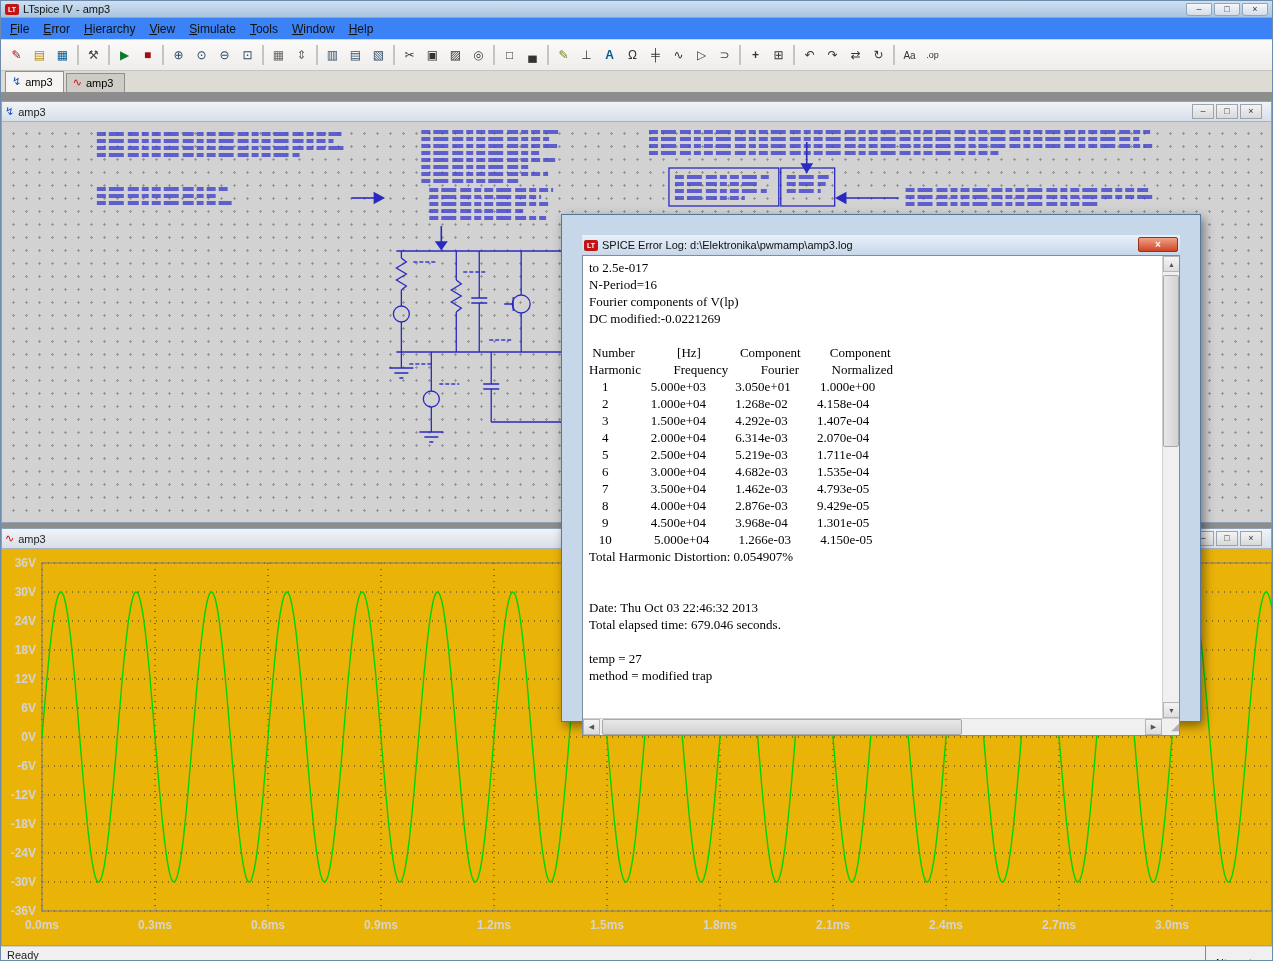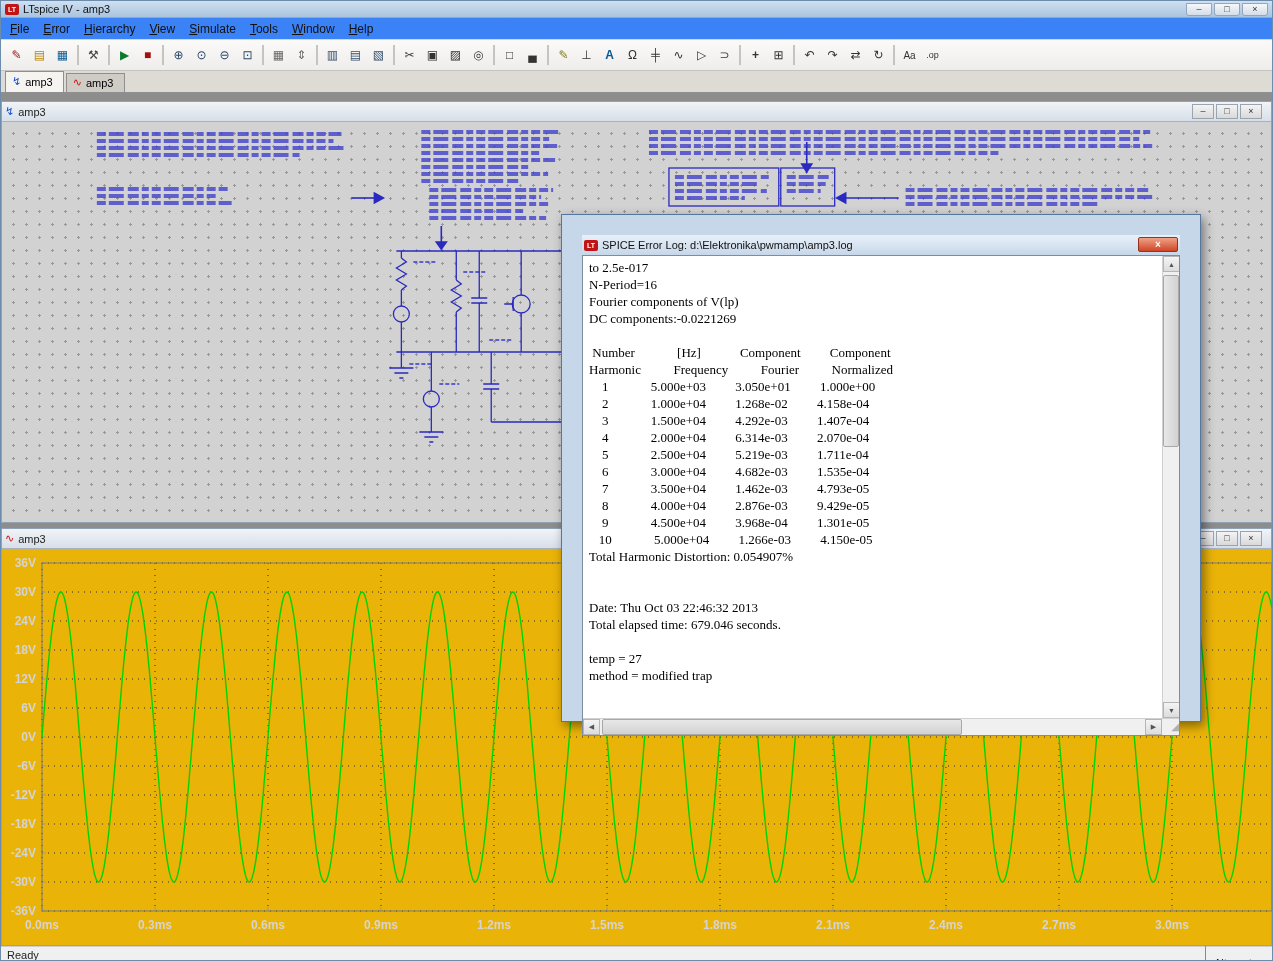--- a/index.html
+++ b/index.html
@@ -459,21 +459,21 @@
       <span data-name="error-log-title">SPICE Error Log: d:\Elektronika\pwmamp\amp3.log</span>
       <span class="elog-close" data-name="error-log-close-button">×</span>
     </div>
     <div class="elog-body" data-name="error-log-body">
       <div class="elog-main">
         <div class="elog-text" data-name="error-log-text">
 
         <div class="log-line" data-name="log-line">to 2.5e-017</div>
             <div class="log-line" data-name="log-line">N-Period=16</div>
             <div class="log-line" data-name="log-line">Fourier components of V(lp)</div>
-            <div class="log-line" data-name="log-line">DC components:-0.0221269</div>
+            <div class="log-line" data-name="log-line">DC modified:-0.0221269</div>
             <div class="log-line" data-name="log-line"></div>
             <div class="log-line" data-name="log-line"> Number             [Hz]            Component         Component</div>
             <div class="log-line" data-name="log-line">Harmonic          Frequency          Fourier          Normalized</div>
             <div class="log-line" data-name="log-line">    1             5.000e+03         3.050e+01         1.000e+00</div>
             <div class="log-line" data-name="log-line">    2             1.000e+04         1.268e-02         4.158e-04</div>
             <div class="log-line" data-name="log-line">    3             1.500e+04         4.292e-03         1.407e-04</div>
             <div class="log-line" data-name="log-line">    4             2.000e+04         6.314e-03         2.070e-04</div>
             <div class="log-line" data-name="log-line">    5             2.500e+04         5.219e-03         1.711e-04</div>
             <div class="log-line" data-name="log-line">    6             3.000e+04         4.682e-03         1.535e-04</div>
             <div class="log-line" data-name="log-line">    7             3.500e+04         1.462e-03         4.793e-05</div>

